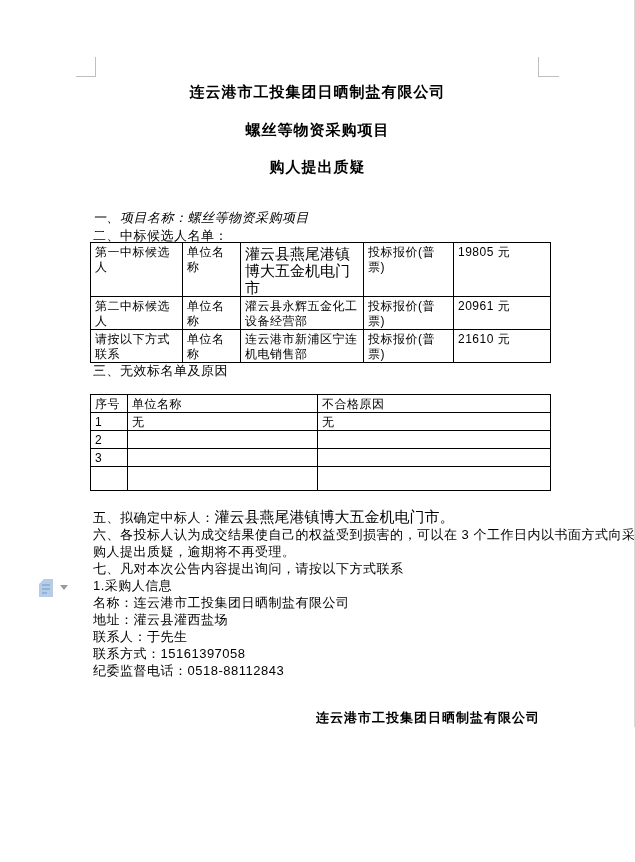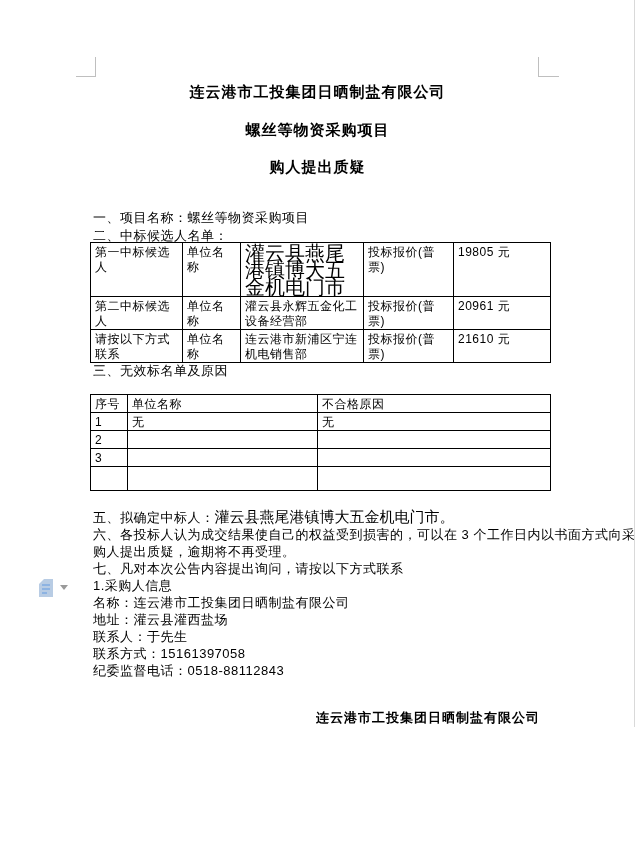--- a/index.html
+++ b/index.html
@@ -53,21 +53,21 @@
   }
   td {
     border: 1px solid #000;
     vertical-align: top;
     padding: 2px 4px 0 4px;
     line-height: 15px;
     overflow: hidden;
   }
   .t1 { top: 242px; }
   .t1 tr { height: 33px; }
-  .t1 .unit-big { font-size: 20px; line-height: 17px; letter-spacing: 0; }
+  .t1 .unit-big { font-size: 15px; line-height: 17px; letter-spacing: 0; }
   .t2 { top: 394px; }
   .t2 tr.hrow  { height: 17px; }
   .t2 tr.r     { height: 16px; }
   .t2 tr.rlast { height: 24px; }
 
   
   .sign-block {
     position: absolute;
     top: 708px;
     left: 93px;
@@ -115,21 +115,21 @@
   <div class="crop" style="left:539px;top:76px;  width:20px; height:1px;"></div>
   <div class="crop" style="left:95px; top:820px; width:1px;  height:20px;"></div>
   <div class="crop" style="left:76px; top:820px; width:20px; height:1px;"></div>
   <div class="crop" style="left:538px;top:820px; width:1px;  height:20px;"></div>
   <div class="crop" style="left:539px;top:820px; width:20px; height:1px;"></div>
 
   <div class="doc-title" style="top:82px;">连云港市工投集团日晒制盐有限公司</div>
   <div class="doc-title" style="top:120px;">螺丝等物资采购项目</div>
   <div class="doc-title" style="top:157px;">购人提出质疑</div>
 
-  <div class="line" style="top:209px;">一、项目名称：螺丝等物资采购项目</div>
+  <div class="line" style="top:209px;font-style:italic;">一、项目名称：螺丝等物资采购项目</div>
   <div class="line" style="top:227px;">二、中标候选人名单：</div>
 
   <table class="t1">
     <colgroup>
         <col style="width:92px">
         <col style="width:58px">
         <col style="width:123px">
         <col style="width:90px">
         <col style="width:97px">
       </colgroup>

